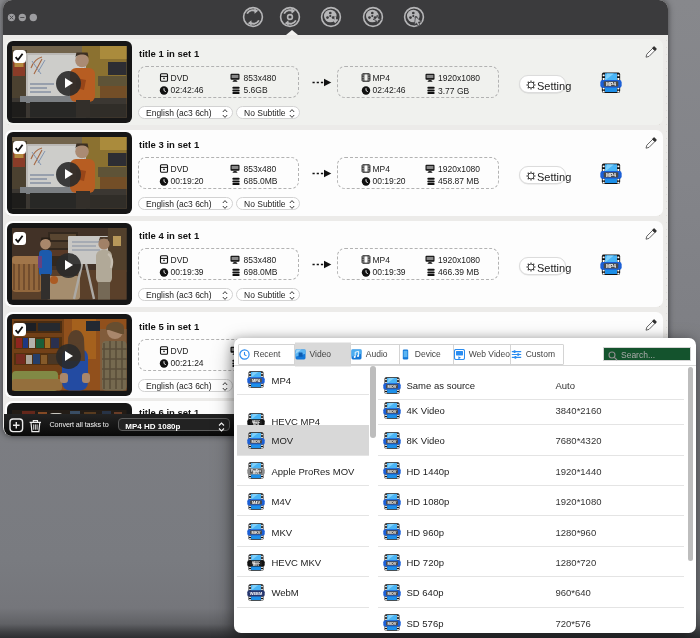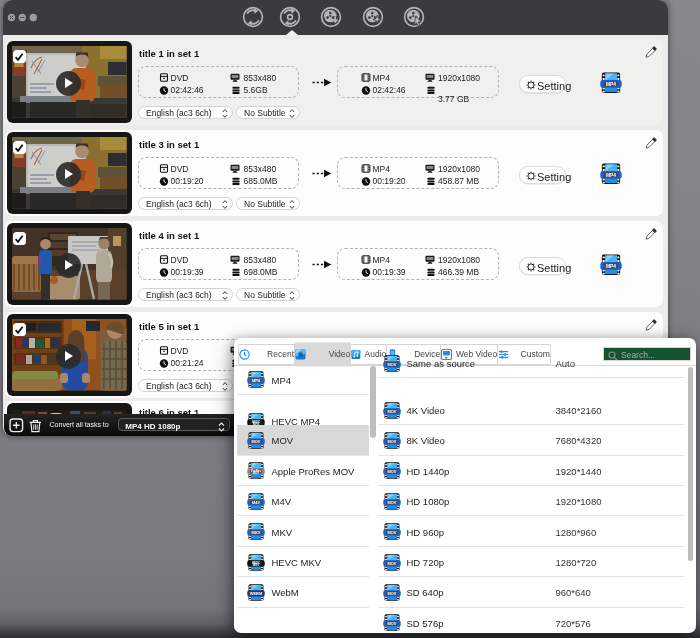--- a/index.html
+++ b/index.html
@@ -29,21 +29,21 @@
 .setb span{position:absolute;left:17px;top:4px;font-size:11px;color:#222}
 .pencil{position:absolute}
 .mp4i{position:absolute;left:595px;top:33px;width:22px;height:22px}
 #bbar{position:absolute;left:1px;right:1px;bottom:0;height:21.2px;background:linear-gradient(#232323,#090909);border-radius:0 0 8px 8px;z-index:5}
 #bbar .ctext{position:absolute;left:45.5px;top:6px;letter-spacing:-0.1px;font-size:7.2px;font-weight:normal;color:#f2f2f2}
 #bpill{position:absolute;left:114.3px;top:4px;width:112px;height:13px;background:#222;border:1px solid #5c5c5c;border-radius:4px}
 #bpill span{position:absolute;left:6px;top:2.5px;font-size:8px;font-weight:bold;color:#fff}
 #popup{position:absolute;left:233.5px;top:338px;width:462px;height:295px;background:#fff;border-radius:7px;
 box-shadow:0 8px 22px rgba(0,0,0,.42),-3px 0 10px rgba(0,0,0,.22);z-index:10;overflow:hidden}
 #tabs{position:absolute;left:4.5px;top:6px;height:20.5px;display:flex;border:1px solid #d4d4d4;border-radius:1px}
-.tab{height:100%;display:flex;align-items:center;justify-content:space-between;gap:3.5px;border-right:1px solid #d4d4d4;
+.tab{height:100%;display:flex;align-items:center;justify-content:flex-start;gap:3.5px;border-right:1px solid #d4d4d4;
 font-size:8.5px;color:#444;background:#fff;white-space:nowrap}
 .tab:last-child{border-right:none}
 .tab.sel{background:#d9d9d9;box-shadow:0 -2.5px 0 #d9d9d9,0 2.5px 0 #d9d9d9}
 #search{position:absolute;left:369.5px;top:9px;width:88px;height:14px;border:1px solid #d4d4d4;border-radius:0;background:#14532d}
 #search span{position:absolute;left:17px;top:2px;font-size:8.5px;color:#ababab}
 #tabline{position:absolute;left:0;right:0;top:26.5px;height:1px;background:#d8d8d8}
 .lrow{position:absolute;height:30.4px;border-bottom:1px solid #e4e4e4}
 .lrow.sel{background:#d8d8d8}
 .fl{left:3px;width:132px}
 .fr{left:144.5px;width:306px}
@@ -189,21 +189,21 @@
         <rect x="1.6" y="1.9" width="6.8" height="3.2" fill="#888"></rect>
         <rect x="3.4" y="7" width="3.2" height="0.9" fill="#111"></rect>
         <rect x="2.6" y="7.9" width="4.8" height="0.9" rx="0.4" fill="#111"></rect>
       </svg>
       <span class="il" style="left:433px;top:34.0px">1920x1080</span>
       <svg class="ic" style="left:420.5px;top:47.1px" width="9" height="9" viewBox="0 0 9 9">
         <rect x="0.8" y="0.8" width="7.4" height="2" rx="1" fill="#111"></rect>
         <rect x="0.8" y="3.4" width="7.4" height="2" rx="1" fill="#111"></rect>
         <rect x="0.8" y="6" width="7.4" height="2" rx="1" fill="#111"></rect>
       </svg>
-      <span class="il" style="left:433px;top:55px">3.77 GB</span>
+      <span class="il" style="left:433px;top:47px">3.77 GB</span>
       <div class="setb">
         <svg style="position:absolute;left:5.5px;top:4.2px" width="10" height="10" viewBox="0 0 10 10">
           <circle cx="5" cy="5" r="3" fill="none" stroke="#3c3c3c" stroke-width="1"></circle>
           <g stroke="#3c3c3c" stroke-width="1.1" fill="none">
             <path d="M5 0.4v1.4M5 8.2v1.4M0.4 5h1.4M8.2 5h1.4M1.75 1.75l1 1M7.25 7.25l1 1M8.25 1.75l-1 1M2.75 7.25l-1 1"></path>
           </g>
           <circle cx="5" cy="5" r="1.2" fill="#fff" stroke="none"></circle>
         </svg>
         <span>Setting</span>
       </div>
@@ -718,21 +718,21 @@
       </div>
       <div class="tab sel" style="width:56.3px">
         <svg width="11" height="11" viewBox="0 0 11 11">
           <rect x="0.5" y="0.5" width="10" height="10" rx="1.4" fill="#1478d8"></rect>
           <path d="M0.5 0.5h10v4.2l-10 3z" fill="#5ab4f2"></path>
           <path d="M1.5 0.5h5L0.5 5z" fill="#9ed6f8"></path>
           <rect x="3.6" y="3.4" width="4" height="4.4" rx="0.6" fill="#0c5cb0"></rect>
         </svg>
         <span>Video</span>
       </div>
-      <div class="tab" style="width:36px">
+      <div class="tab" style="width:49px">
         <svg width="11" height="11" viewBox="0 0 11 11">
           <rect x="0.5" y="0.5" width="10" height="10" rx="1.4" fill="#1478d8"></rect>
           <path d="M0.5 0.5h10v4.2l-10 3z" fill="#4aacf0"></path>
           <path d="M4.2 7.8V3.2l3.4-0.8v4.6" stroke="#fff" stroke-width="0.9" fill="none"></path>
           <circle cx="3.6" cy="7.9" r="1" fill="#fff"></circle>
           <circle cx="7" cy="7.1" r="1" fill="#fff"></circle>
         </svg>
         <span>Audio</span>
       </div>
       <div class="tab" style="width:53.9px">
@@ -926,21 +926,21 @@
         <rect x="2.3" y="13.2" width="1.7" height="1.6" rx="0.3" fill="#fff"></rect>
         <rect x="15.0" y="13.2" width="1.7" height="1.6" rx="0.3" fill="#fff"></rect>
         <rect x="2.3" y="15.9" width="1.7" height="1.6" rx="0.3" fill="#fff"></rect>
         <rect x="15.0" y="15.9" width="1.7" height="1.6" rx="0.3" fill="#fff"></rect>
         <rect x="0.3" y="6.7" width="18.4" height="6.6" rx="2" fill="#26366e"></rect>
         <rect x="3.2" y="7.7" width="12.6" height="4.6" rx="0.8" fill="#26366e"></rect>
         <text x="9.5" y="11.9" font-size="4.2" font-weight="bold" fill="#fff" text-anchor="middle" font-family="Liberation Sans">WEBM</text>
       </svg>
       <span class="nm">WebM</span>
     </div>
-    <div class="lrow fr" style="top:10px">
+    <div class="lrow fr" style="top:32px">
       <svg style="position:absolute;left:4.5px;top:6.7px" width="18" height="17" viewBox="0 0 19 18">
         <rect x="1.6" y="0.2" width="15.8" height="17.6" rx="1.6" fill="#111"></rect>
         <rect x="4.3" y="1" width="10.4" height="16" fill="#1d8fe8"></rect>
         <path d="M4.3 1h10.4v5.5l-10.4 3z" fill="#49b4f5"></path>
         <path d="M6 1h6l-7.7 6z" fill="#7fd0fa"></path>
         <rect x="2.3" y="1.8" width="1.7" height="1.6" rx="0.3" fill="#fff"></rect>
         <rect x="15.0" y="1.8" width="1.7" height="1.6" rx="0.3" fill="#fff"></rect>
         <rect x="2.3" y="5.0" width="1.7" height="1.6" rx="0.3" fill="#fff"></rect>
         <rect x="15.0" y="5.0" width="1.7" height="1.6" rx="0.3" fill="#fff"></rect>
         <rect x="2.3" y="13.2" width="1.7" height="1.6" rx="0.3" fill="#fff"></rect>

